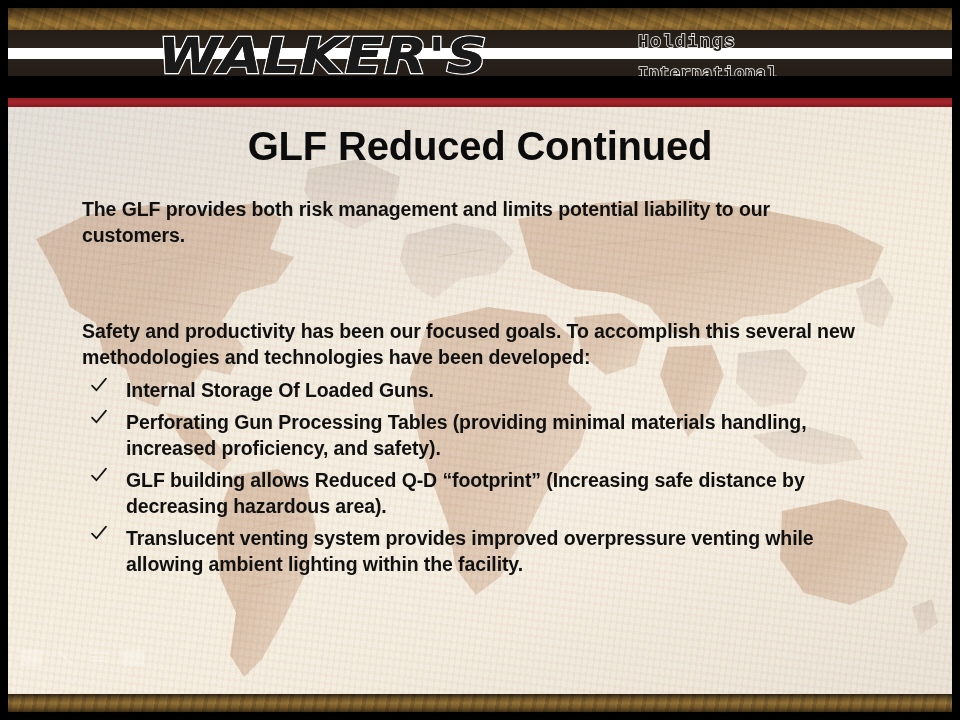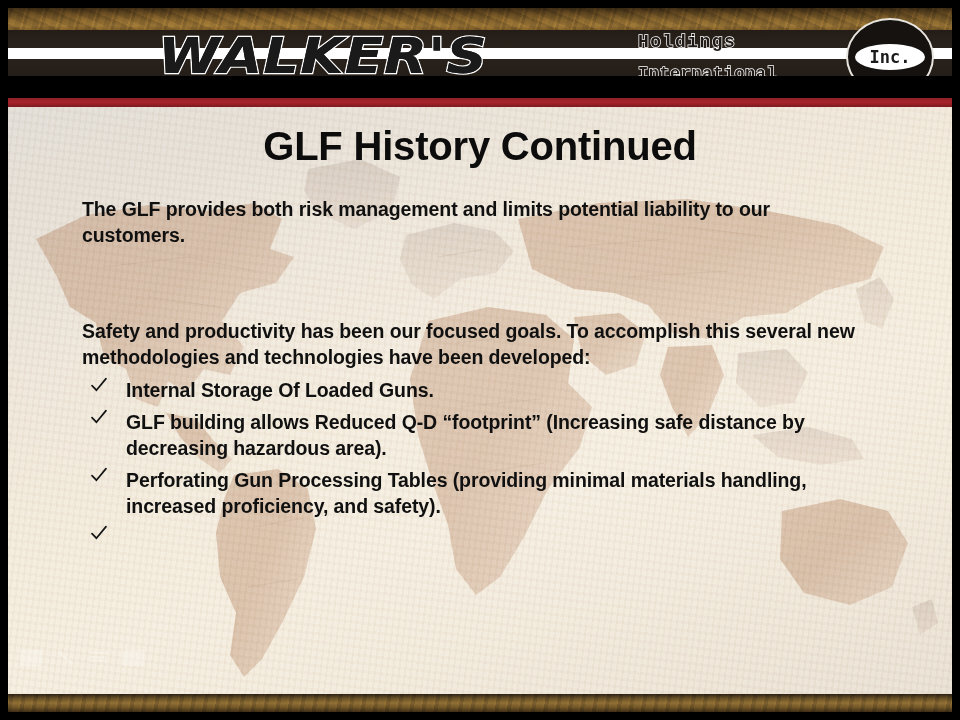--- a/index.html
+++ b/index.html
@@ -264,25 +264,20 @@
 
   <div class="header-band">
     <div class="header-darkbar"></div>
     <div class="header-stripe"></div>
 
     <div class="logo-main">WALKER'S</div>
 
     <div class="logo-sub top">Holdings</div>
     <div class="logo-sub bottom">International</div>
 
-    <div class="logo-badge">
-      <div class="logo-badge-oval">
-        <span class="logo-badge-text">Inc.</span>
-      </div>
-    </div>
   </div>
 
   <div class="red-rule"></div>
 
   <div class="body-area">
 
     <div class="map-wm">
       <svg viewBox="0 0 944 587" preserveAspectRatio="none" xmlns="http://www.w3.org/2000/svg">
         <defs>
           <linearGradient id="mg" x1="0" y1="0" x2="1" y2="1">
@@ -335,21 +330,21 @@
                    M452,300 L532,292 M470,366 L536,356 M560,140 L660,132 M620,170 L720,164
                    M680,120 L760,130 M800,424 L872,432 M246,420 L300,410 M240,480 L290,472"></path>
         </g>
       </svg>
     </div>
 
     <div class="grain"></div>
 
     <div class="content">
 
-      <div class="slide-title">GLF History Continued</div>
+      <div class="slide-title">GLF Reduced Continued</div>
 
       <div class="para p1">The GLF provides both risk management and limits potential liability to our customers.</div>
 
       <div class="para p2">Safety and productivity has been our focused goals. To accomplish this several new methodologies and technologies have been developed:</div>
 
       <div class="bullets">
 
 
 
         <div class="bullet">
@@ -360,38 +355,39 @@
           </span>
           <span>Internal Storage Of Loaded Guns.</span>
         </div>
 
         <div class="bullet">
           <span class="check-icon">
             <svg width="18" height="18" viewBox="0 0 18 18">
                 <path d="M2 9.6 L6.4 14.2 L16 2.6" fill="none" stroke="currentColor" stroke-width="1.7" stroke-linecap="round"></path>
               </svg>
           </span>
-          <span>GLF building allows Reduced Q-D “footprint” (Increasing safe distance by decreasing hazardous area).</span>
+          <span>Perforating Gun Processing Tables (providing minimal materials handling, increased proficiency, and safety).</span>
         </div>
 
         <div class="bullet">
           <span class="check-icon">
             <svg width="18" height="18" viewBox="0 0 18 18">
                 <path d="M2 9.6 L6.4 14.2 L16 2.6" fill="none" stroke="currentColor" stroke-width="1.7" stroke-linecap="round"></path>
               </svg>
           </span>
-          <span>Perforating Gun Processing Tables (providing minimal materials handling, increased proficiency, and safety).</span>
+          <span>GLF building allows Reduced Q-D “footprint” (Increasing safe distance by decreasing hazardous area).</span>
         </div>
 
         <div class="bullet">
           <span class="check-icon">
             <svg width="18" height="18" viewBox="0 0 18 18">
                 <path d="M2 9.6 L6.4 14.2 L16 2.6" fill="none" stroke="currentColor" stroke-width="1.7" stroke-linecap="round"></path>
               </svg>
           </span>
+          <span>Translucent venting system provides improved overpressure venting while allowing ambient lighting within the facility.</span>
         </div>
 
       </div>
     </div>
 
     <div class="nav-ghosts">
       <div class="g"></div>
       <div class="g pen"></div>
       <div class="g menu"></div>
       <div class="g"></div>

